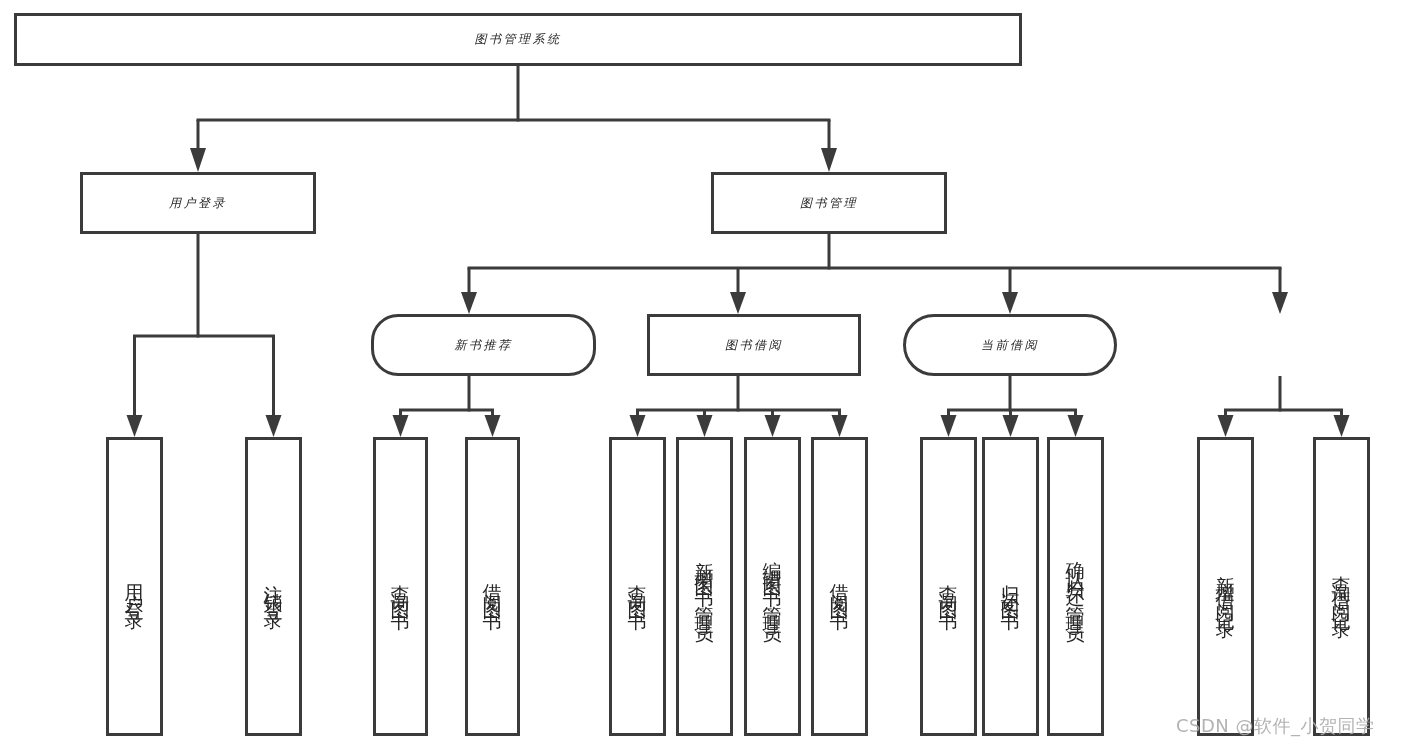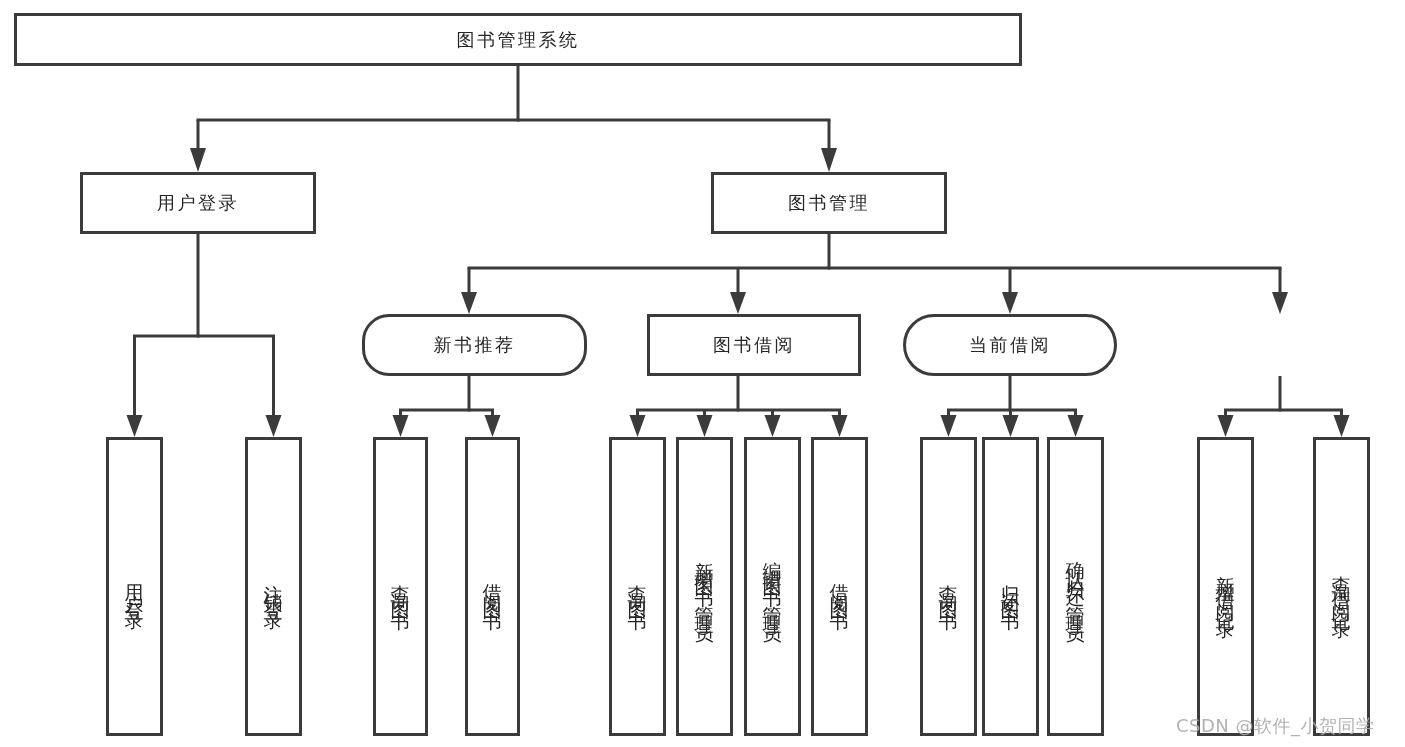--- a/index.html
+++ b/index.html
@@ -9,22 +9,22 @@
   }
   svg.edges{position:absolute;left:0;top:0;z-index:1;}
   svg.edges path{stroke:var(--line,#3b3b3b);stroke-width:3;fill:none;}
   svg.edges polygon{fill:var(--line,#3b3b3b);stroke:none;}
   .box{
     position:absolute;z-index:2;background:var(--box-fill,#fff);
     border:3px solid var(--box-border,#3b3b3b);box-sizing:border-box;
     display:flex;align-items:center;justify-content:center;text-align:center;
   }
   .hlabel{
-    font-size:18px;letter-spacing:2.5px;color:var(--text,#262626);
-    white-space:nowrap;line-height:1.2;
+    font-size:12px;letter-spacing:2.5px;color:var(--text,#262626);
+    white-space:nowrap;line-height:1.2;font-style:italic;
   }
   .vlabel{
     writing-mode:vertical-rl;text-orientation:mixed;
     font-size:19px;letter-spacing:9px;color:var(--text,#262626);line-height:1;
   }
   .watermark{
     position:absolute;left:1176px;top:714px;z-index:3;
     font-size:18px;letter-spacing:0.5px;white-space:nowrap;
     color:var(--watermark,#ababab);opacity:0.9;
   }
@@ -114,21 +114,21 @@
     <span class="hlabel">图书管理系统</span>
   </div>
 
   <div class="box" style="left:80px;top:172px;width:236px;height:62px;">
     <span class="hlabel">用户登录</span>
   </div>
   <div class="box" style="left:711px;top:172px;width:236px;height:62px;">
     <span class="hlabel">图书管理</span>
   </div>
 
-  <div class="box" style="left:362px;top:314px;width:225px;height:62px;border-radius:27px;">
+  <div class="box" style="left:371px;top:314px;width:225px;height:62px;border-radius:27px;">
     <span class="hlabel">新书推荐</span>
   </div>
   <div class="box" style="left:631px;top:314px;width:214px;height:62px;margin-left:16px;">
     <span class="hlabel">图书借阅</span>
   </div>
   <div class="box" style="left:903px;top:314px;width:214px;height:62px;border-radius:31px;">
     <span class="hlabel">当前借阅</span>
   </div>
 
   <div class="box" style="left:106px;top:437px;width:57px;height:299px;">

